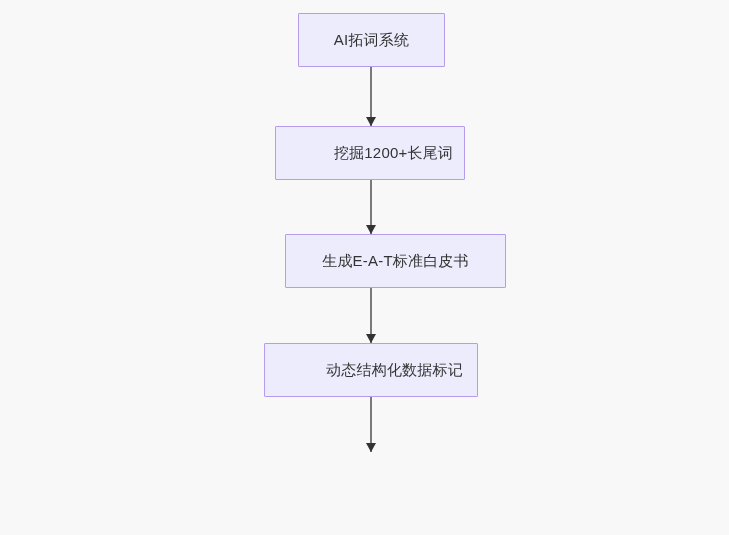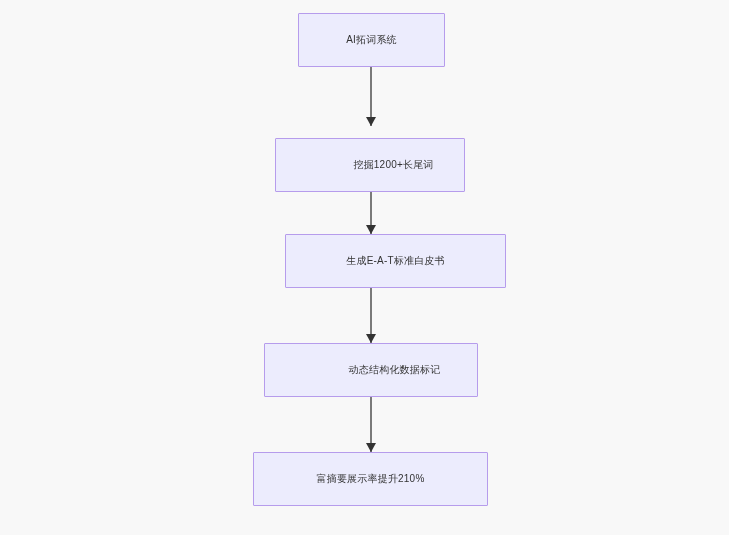--- a/index.html
+++ b/index.html
@@ -21,21 +21,21 @@
   .node {
     position: absolute;
     box-sizing: border-box;
     background: #ececfd;
     border: 1.4px solid #b69cec;
     border-radius: 1px;
     display: flex;
     align-items: center;
     justify-content: center;
     color: #333333;
-    font-size: 10px;
+    font-size: 15px;
     line-height: 1.2;
     letter-spacing: 0.2px;
     white-space: nowrap;
     user-select: none;
   }
   .node-label {
     display: block;
   }
   .edge {
     position: absolute;
@@ -77,26 +77,23 @@
     <div class="edge-head" style="top: 46px; border-top-color: rgb(51, 51, 51);"></div>
   </div>
   <div class="edge" id="edge-3" style="left: 371px; top: 397px;">
     <div class="edge-line" style="height: 55px; background: rgb(122, 122, 122);"></div>
     <div class="edge-head" style="top: 46px; border-top-color: rgb(51, 51, 51);"></div>
   </div>
 
   <div class="node" id="node-0" style="left: 298px; top: 13px; width: 147px; height: 54px; background: rgb(236, 236, 253); border-color: rgb(182, 156, 236); color: rgb(51, 51, 51);">
     <span class="node-label">AI拓词系统</span>
   </div>
-  <div class="node" id="node-1" style="left: 275px; top: 138px; width: 190px; height: 54px; background: rgb(236, 236, 253); border-color: rgb(182, 156, 236); color: rgb(51, 51, 51); padding-left: 47px;">
+  <div class="node" id="node-1" style="left: 275px; top: 126px; width: 190px; height: 54px; background: rgb(236, 236, 253); border-color: rgb(182, 156, 236); color: rgb(51, 51, 51); padding-left: 47px;">
     <span class="node-label">挖掘1200+长尾词</span>
   </div>
   <div class="node" id="node-2" style="left: 261px; top: 234px; width: 221px; height: 54px; background: rgb(236, 236, 253); border-color: rgb(182, 156, 236); color: rgb(51, 51, 51); margin-left: 24px;">
     <span class="node-label">生成E-A-T标准白皮书</span>
   </div>
   <div class="node" id="node-3" style="left: 264px; top: 343px; width: 214px; height: 54px; background: rgb(236, 236, 253); border-color: rgb(182, 156, 236); color: rgb(51, 51, 51); padding-left: 47px;">
     <span class="node-label">动态结构化数据标记</span>
   </div>
-  <div class="node" id="node-4" style="left: 253px; top: 452px; width: 235px; height: 54px; background: rgb(236, 236, 253); border-color: rgb(182, 156, 236); color: rgb(51, 51, 51);">
-    <span class="node-label">富摘要展示率提升210%</span>
-  </div>
 
 </div>
 
 </body></html>

